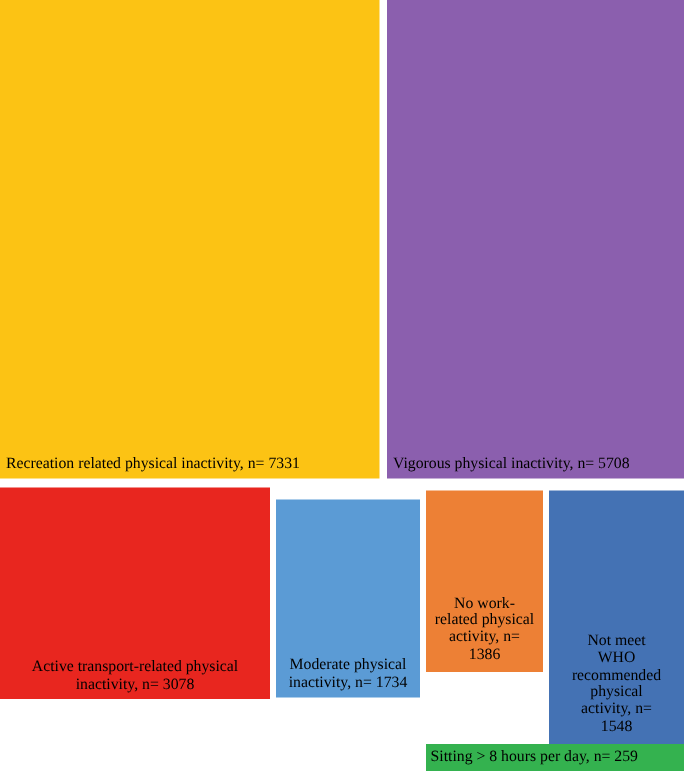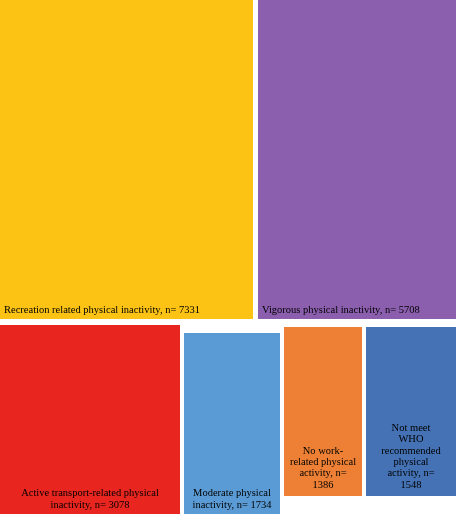--- a/index.html
+++ b/index.html
@@ -78,40 +78,43 @@
 <div id="treemap-canvas">
 
   <div class="tile label-bottom" style="left:0px; top:0px; width:253px; height:319px; background:#fcc314;">
     <span class="tile-label">Recreation related physical inactivity, n= 7331</span>
   </div>
 
   <div class="tile label-bottom" style="left:258px; top:0px; width:198px; height:319px; background:#8b5fae;">
     <span class="tile-label">Vigorous physical inactivity, n= 5708</span>
   </div>
 
-  <div class="tile label-bottom-center" style="left:0px; top:325px; width:180px; height:189px; background:#e8261f;">
+  <div class="tile label-bottom-center" style="left:0px; top:325px; width:180px; height:141px; background:#e8261f;">
     <span class="tile-label">Active transport-related physical
 inactivity, n= 3078</span>
   </div>
 
-  <div class="tile label-bottom-center" style="left:184px; top:333px; width:96px; height:181px; background:#5b9bd5;">
+  <div class="tile label-bottom-center" style="left:184px; top:333px; width:96px; height:132px; background:#5b9bd5;">
     <span class="tile-label">Moderate physical
 inactivity, n= 1734</span>
   </div>
 
-  <div class="tile label-mid" style="left:284px; top:327px; width:78px; height:169px; background:#ed8035;">
+  <div class="tile label-mid" style="left:284px; top:327px; width:78px; height:121px; background:#ed8035;">
     <span class="tile-label">No work-
 related physical
 activity, n=
 1386</span>
   </div>
 
   <div class="tile label-mid" style="left:366px; top:327px; width:90px; height:169px; background:#4472b4;">
     <span class="tile-label">Not meet
 WHO
 recommended
 physical
 activity, n=
 1548</span>
   </div>
 
+  <div class="tile label-strip" style="left:284px; top:496px; width:172px; height:18px; background:#34b24f;">
+    <span class="tile-label">Sitting &gt; 8 hours per day, n=  259</span>
+  </div>
 
 </div>
 
 </body></html>

